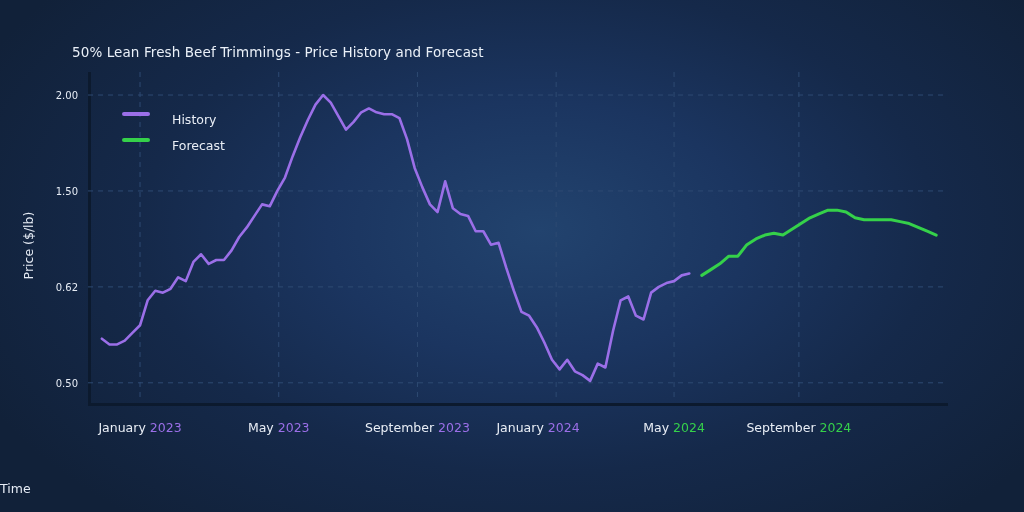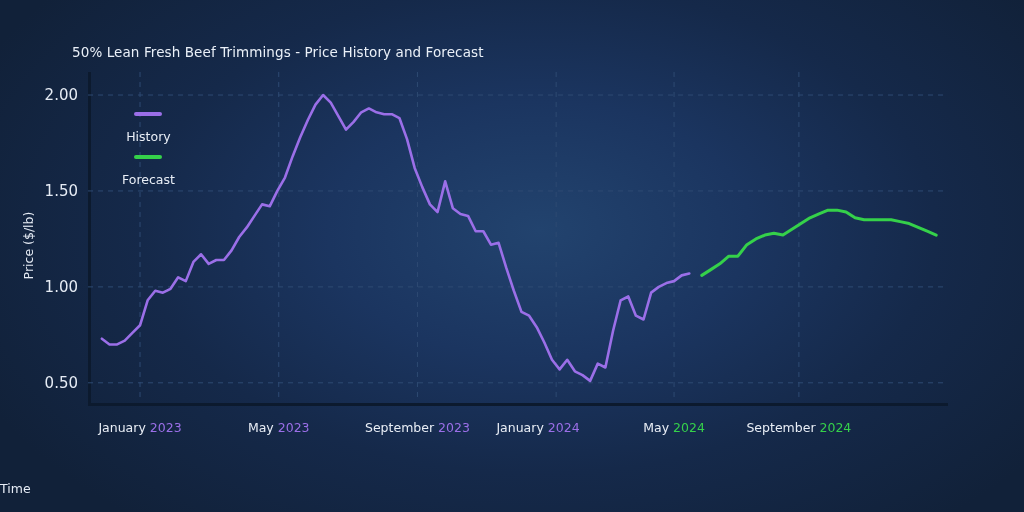--- a/index.html
+++ b/index.html
@@ -47,21 +47,21 @@
     top: 44px;
     font-size: 13.5px;
     color: #eaf0f8;
     letter-spacing: 0.1px;
     white-space: nowrap;
   }
   .ytick {
     position: absolute;
     right: 0;
     transform: translateY(-50%);
-    font-size: 15px;
+    font-size: 10px;
     color: #e6ecf5;
     white-space: nowrap;
   }
   #ytick-layer {
     position: absolute;
     left: 0;
     top: 0;
     width: 78px;
     height: 512px;
   }
@@ -104,23 +104,22 @@
   #legend {
     position: absolute;
     left: 122px;
     top: 112px;
     display: flex;
     flex-direction: column;
     gap: 11px;
   }
   .legend-row {
     display: flex;
-    align-items: center;
-    gap: 13px;
-    flex-direction: column;
+    align-items: flex-start;
+    gap: 22px;
   }
   .legend-swatch {
     width: 28px;
     height: 4px;
     border-radius: 2px;
   }
   .legend-text {
     font-size: 12.5px;
     color: #e9eef6;
   }
@@ -128,21 +127,21 @@
 </style>
 </head>
 <body>
 
 <div id="root">
 
   <div class="chart-title">50% Lean Fresh Beef Trimmings - Price History and Forecast</div>
 
   <div id="ytick-layer">
       <div class="ytick" style="top: 382.814px;">0.50</div>
-      <div class="ytick" style="top: 286.884px;">1.00</div>
+      <div class="ytick" style="top: 286.884px;">0.62</div>
       <div class="ytick" style="top: 190.953px;">1.50</div>
       <div class="ytick" style="top: 95.0233px;">2.00</div>
     </div>
   <div class="ylabel">Price ($/lb)</div>
 
   <div id="xtick-layer">
       <div class="xtick" style="left: 140.016px;"><span class="m">January </span><span class="y-hist">2023</span></div>
       <div class="xtick" style="left: 278.726px;"><span class="m">May </span><span class="y-hist">2023</span></div>
       <div class="xtick" style="left: 417.435px;"><span class="m">September </span><span class="y-hist">2023</span></div>
       <div class="xtick" style="left: 538px;"><span class="m">January </span><span class="y-hist">2024</span></div>

